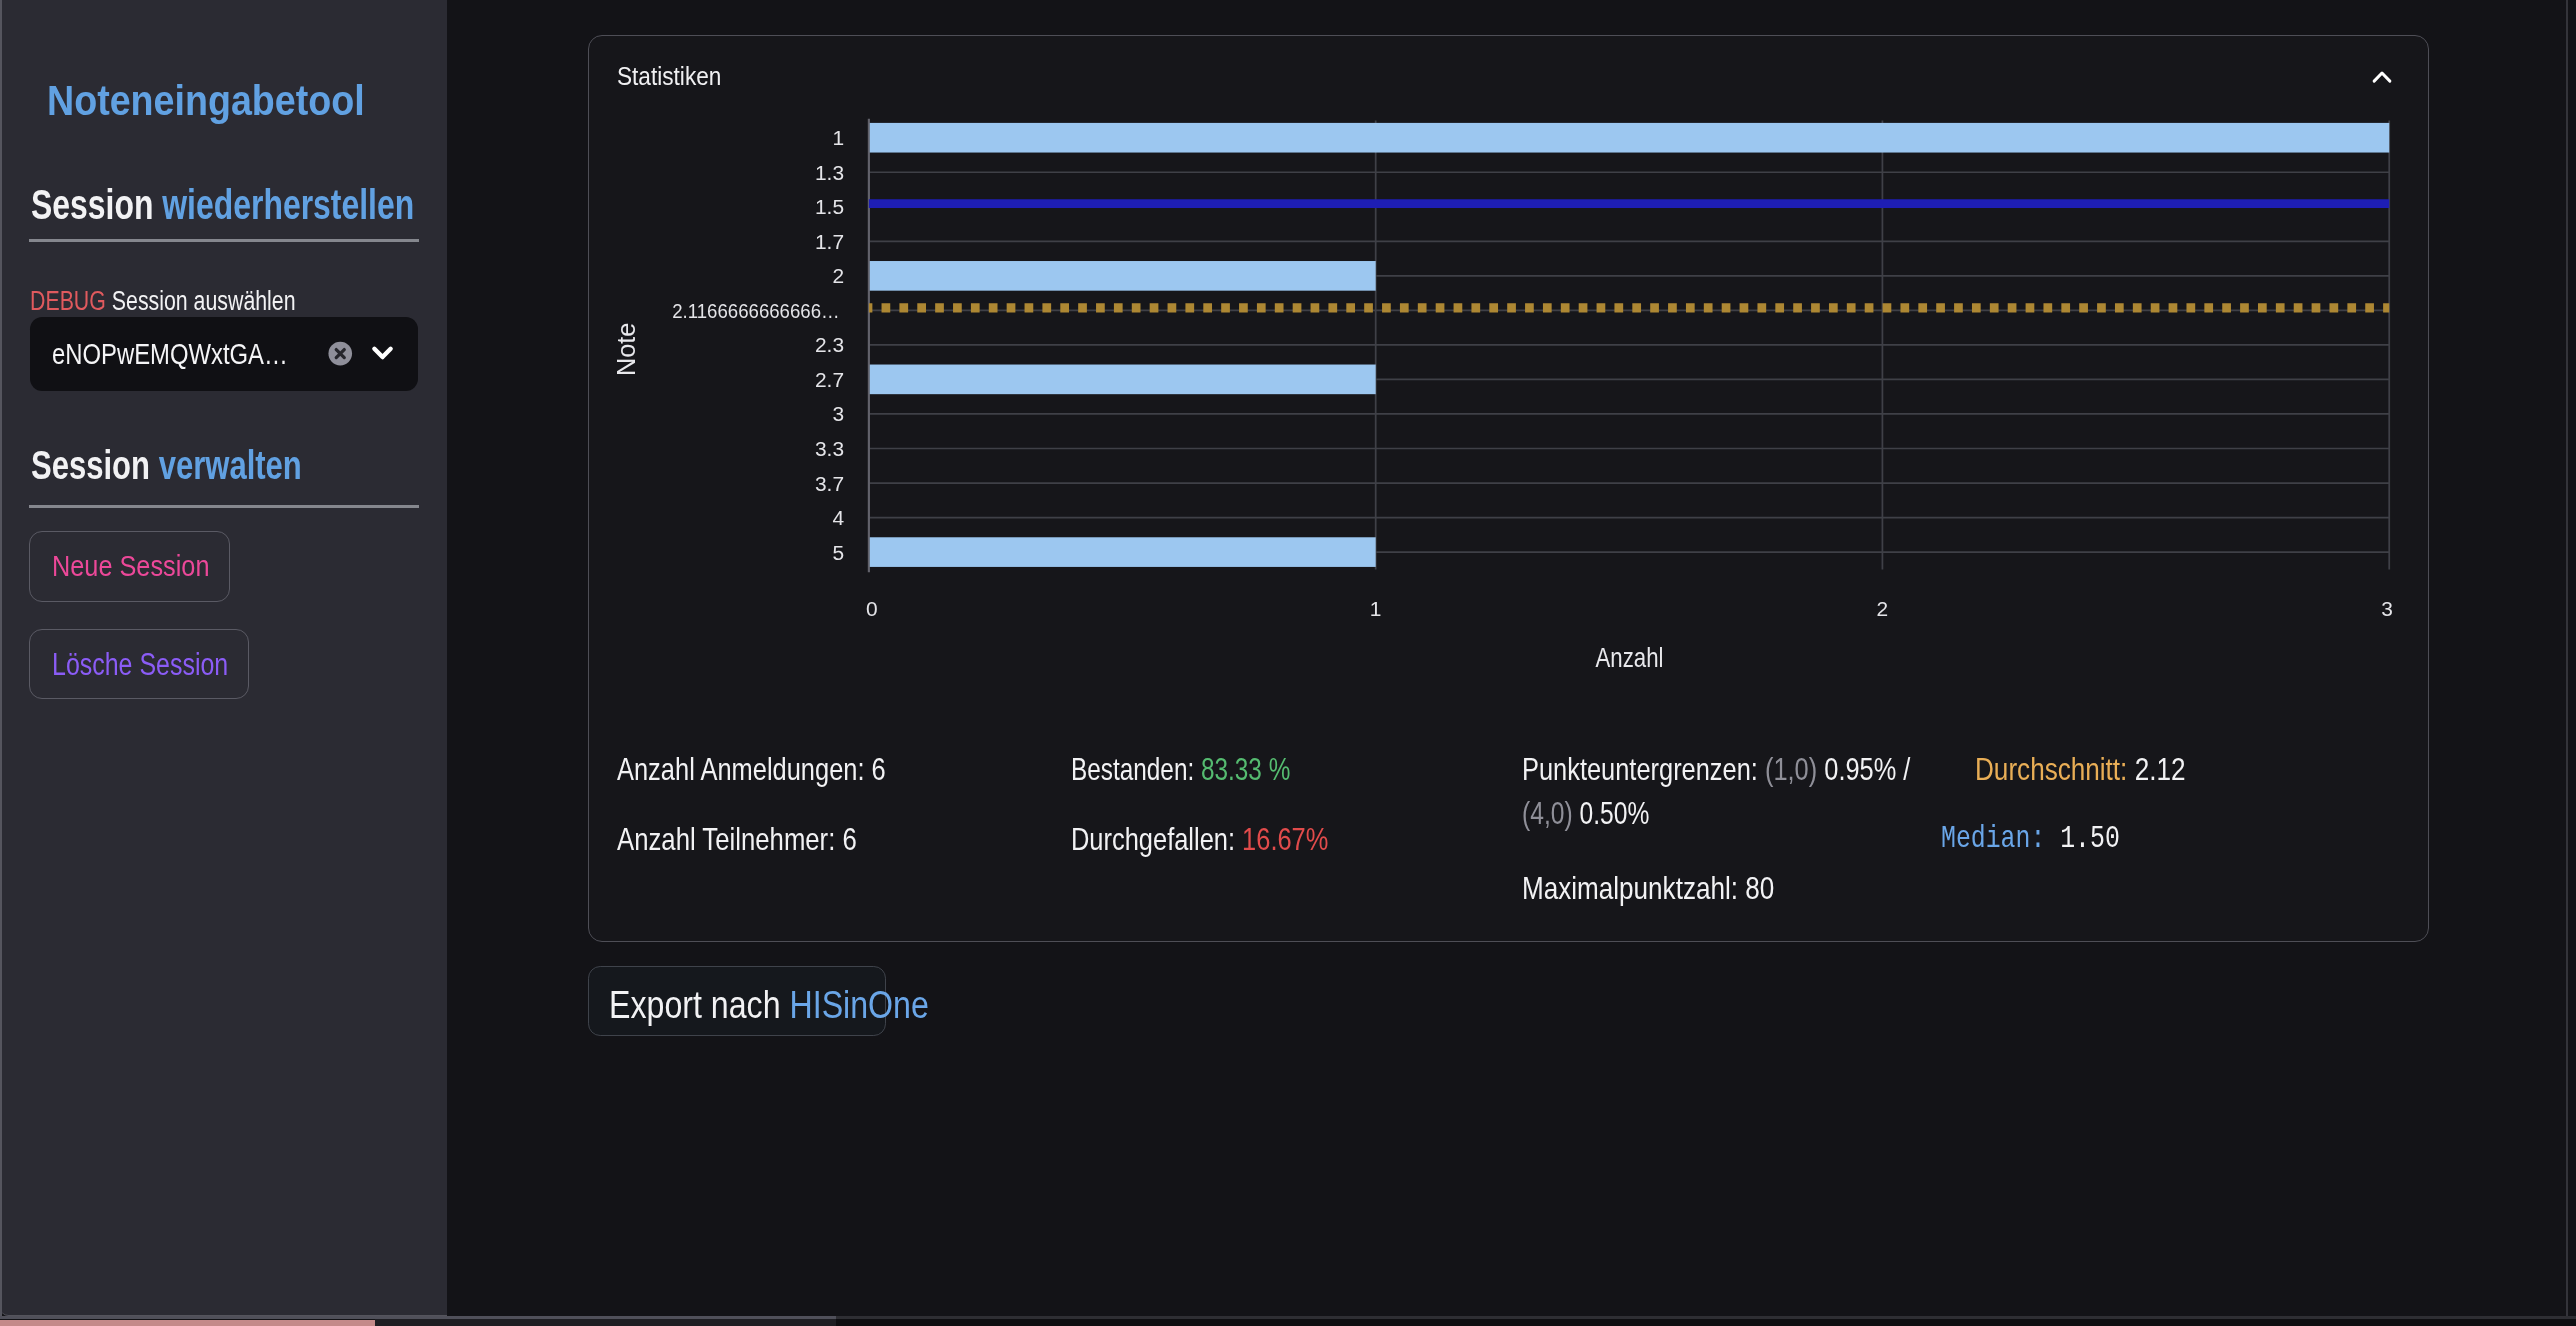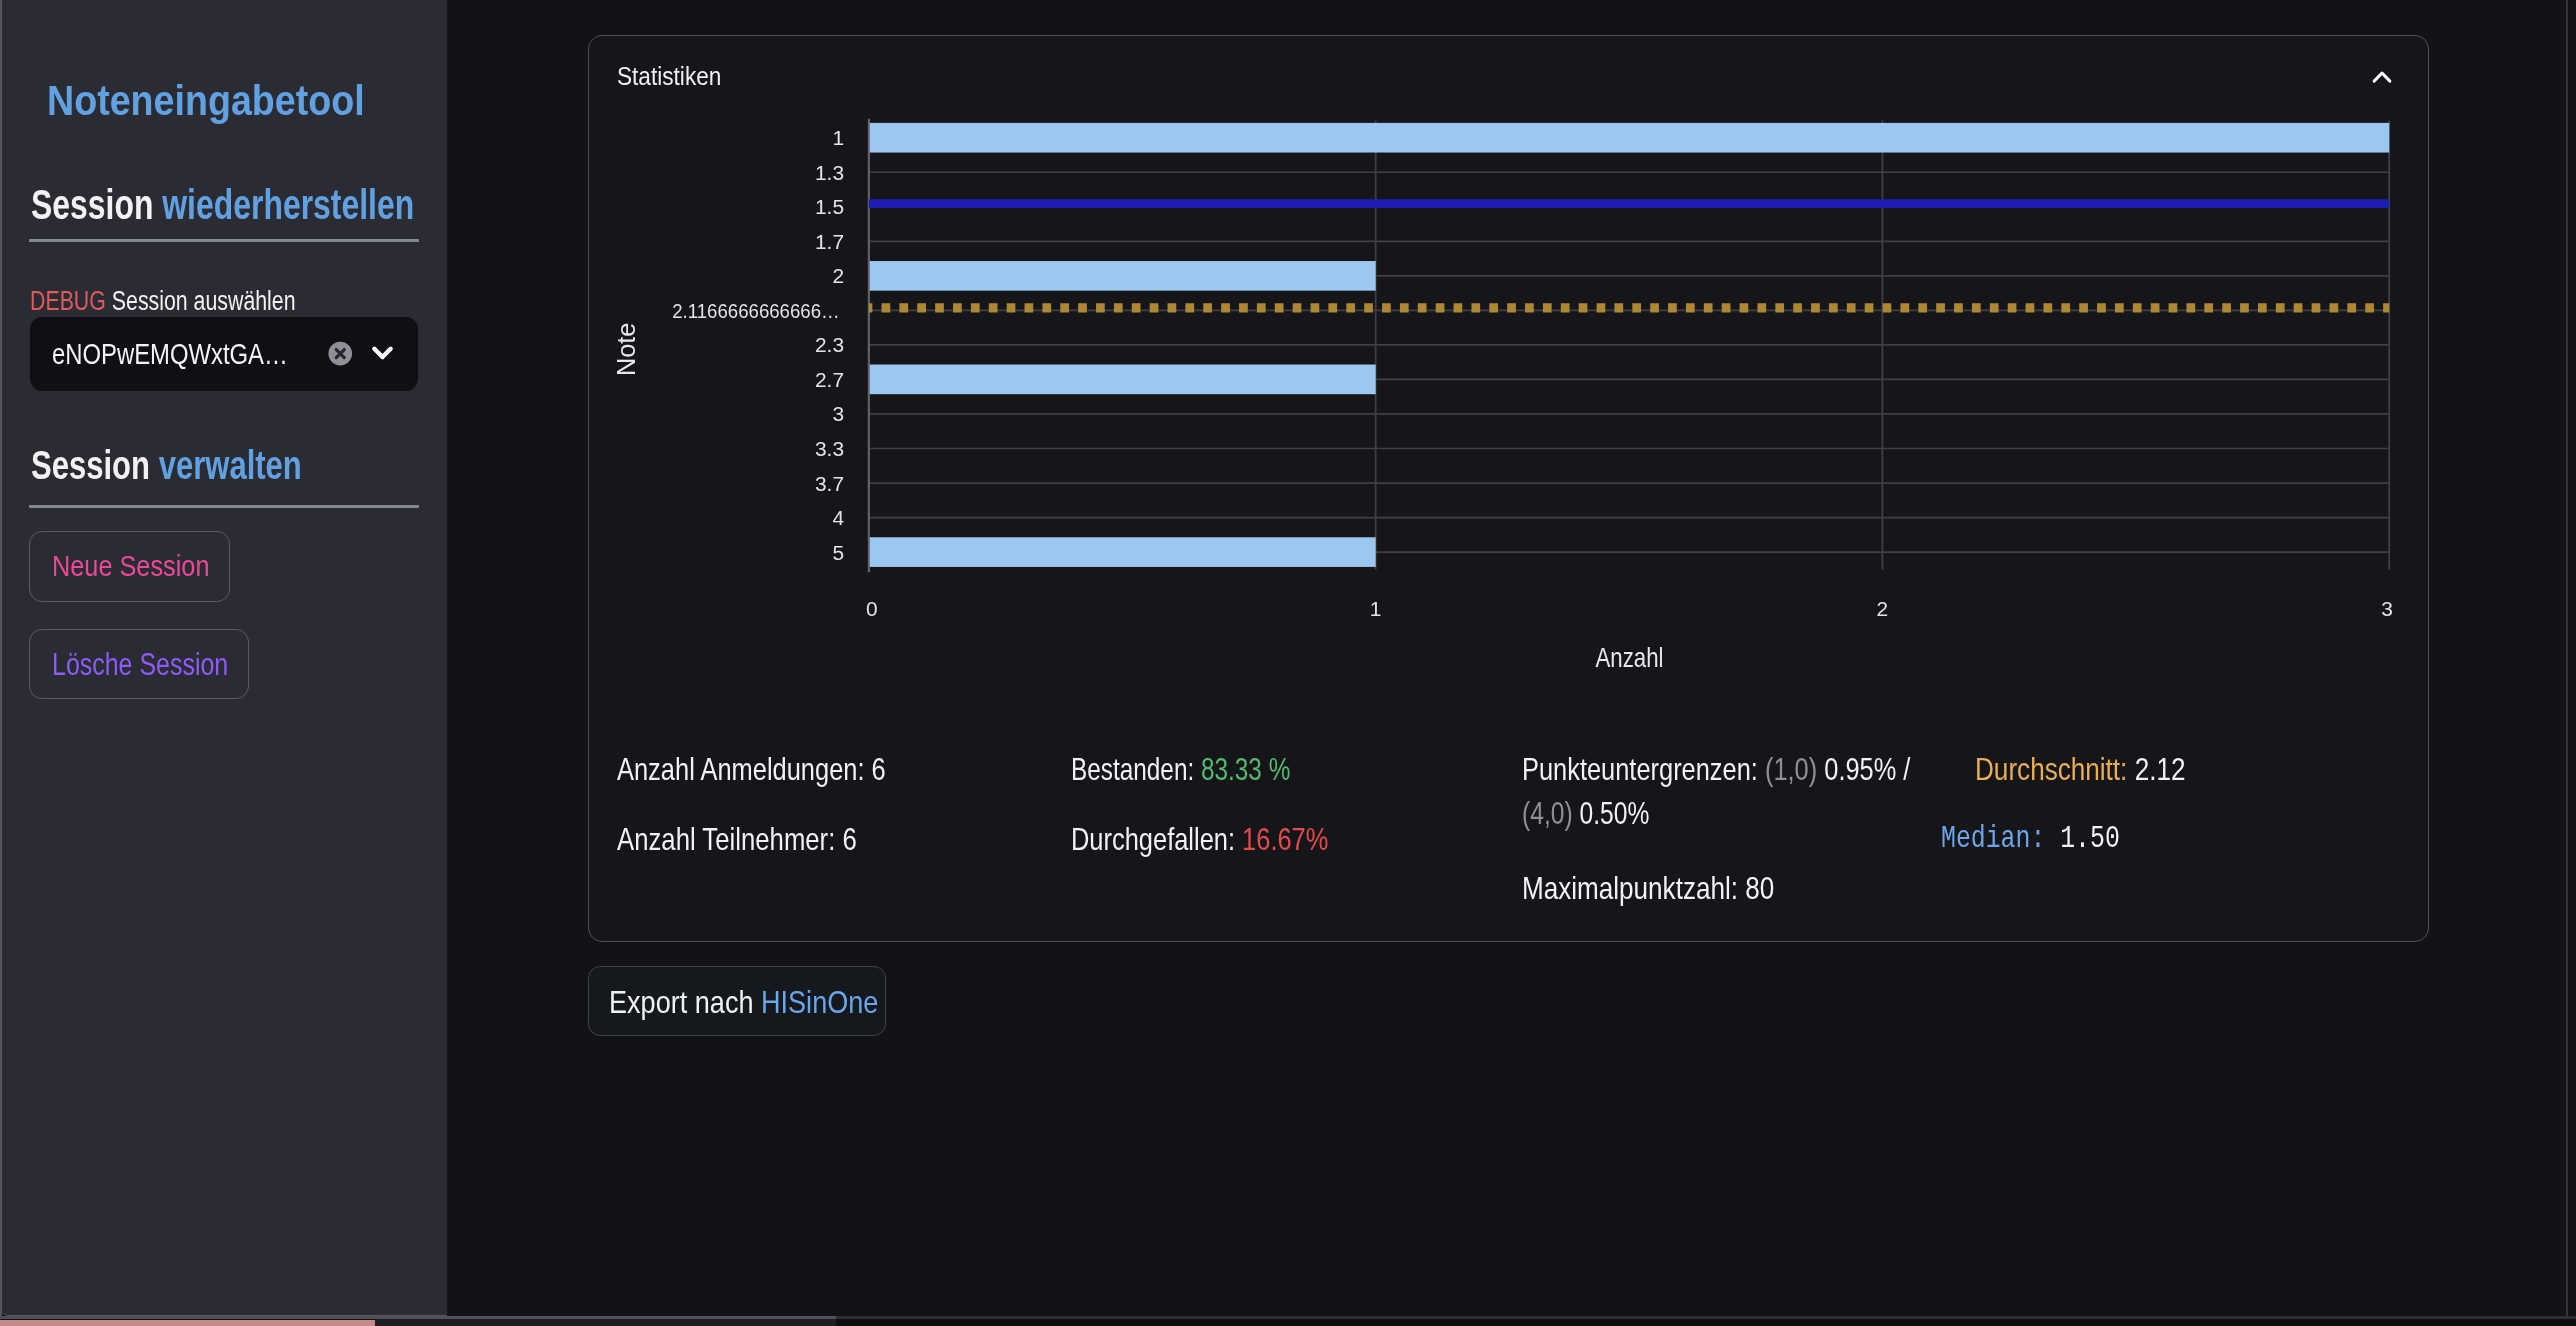--- a/index.html
+++ b/index.html
@@ -113,21 +113,21 @@
 <div class="abs" style="left:1071px;top:823px;font-size:32px;color:#f2f2f4;"><span class="sx" style="transform:scaleX(0.795);">Durchgefallen: <span style="color:#e14b4b;">16.67%</span></span></div>
 
 <div class="abs" style="left:1522px;top:753px;font-size:32px;color:#f2f2f4;"><span class="sx" style="transform:scaleX(0.794);">Punkteuntergrenzen: <span style="color:#8f8f98;">(1,0)</span> 0.95% /</span></div>
 <div class="abs" style="left:1522px;top:797px;font-size:32px;color:#f2f2f4;"><span class="sx" style="transform:scaleX(0.77);"><span style="color:#8f8f98;">(4,0)</span> 0.50%</span></div>
 <div class="abs" style="left:1522px;top:872px;font-size:32px;color:#f2f2f4;"><span class="sx" style="transform:scaleX(0.815);">Maximalpunktzahl: 80</span></div>
 
 <div class="abs" style="left:1975px;top:753px;font-size:32px;color:#f2f2f4;"><span class="sx" style="transform:scaleX(0.816);"><span style="color:#e9ae56;">Durchschnitt:</span> 2.12</span></div>
 <div class="abs" style="left:1941px;top:823px;font-size:32px;color:#f2f2f4;font-family:Liberation Mono, monospace;"><span class="sx" style="transform:scaleX(0.776);"><span style="color:#6aa6e8;">Median:</span> 1.50</span></div>
 
 <div style="position:absolute;left:588px;top:966px;width:298px;height:70px;border:1.7px solid #3f434b;border-radius:12.2px;background:#15181d;"></div>
-<div class="abs" style="left:609px;top:986px;font-size:32px;color:#f2f2f4;"><span class="sx" style="transform:scaleX(0.846);">Export nach <span style="color:#6aa6e8;">HISinOne</span></span></div>
+<div class="abs" style="left:609px;top:986px;font-size:38px;color:#f2f2f4;"><span class="sx" style="transform:scaleX(0.846);">Export nach <span style="color:#6aa6e8;">HISinOne</span></span></div>
 
 <div style="position:absolute;left:2566px;top:0;width:1.7px;height:1326px;background:#34343a;"></div>
 
 <div style="position:absolute;left:0;top:1316px;width:836px;height:2.6px;background:#50505a;"></div>
 <div style="position:absolute;left:836px;top:1316px;width:1740px;height:2.6px;background:#2e2e33;"></div>
 <div style="position:absolute;left:0;top:1320px;width:375px;height:6.1px;background:#c48a8a;"></div>
 <div style="position:absolute;left:375px;top:1319px;width:461px;height:7.9px;background:#1e1e23;"></div>
 <div style="position:absolute;left:836px;top:1319px;width:1740px;height:7.9px;background:#0e0e11;"></div>
 
 

